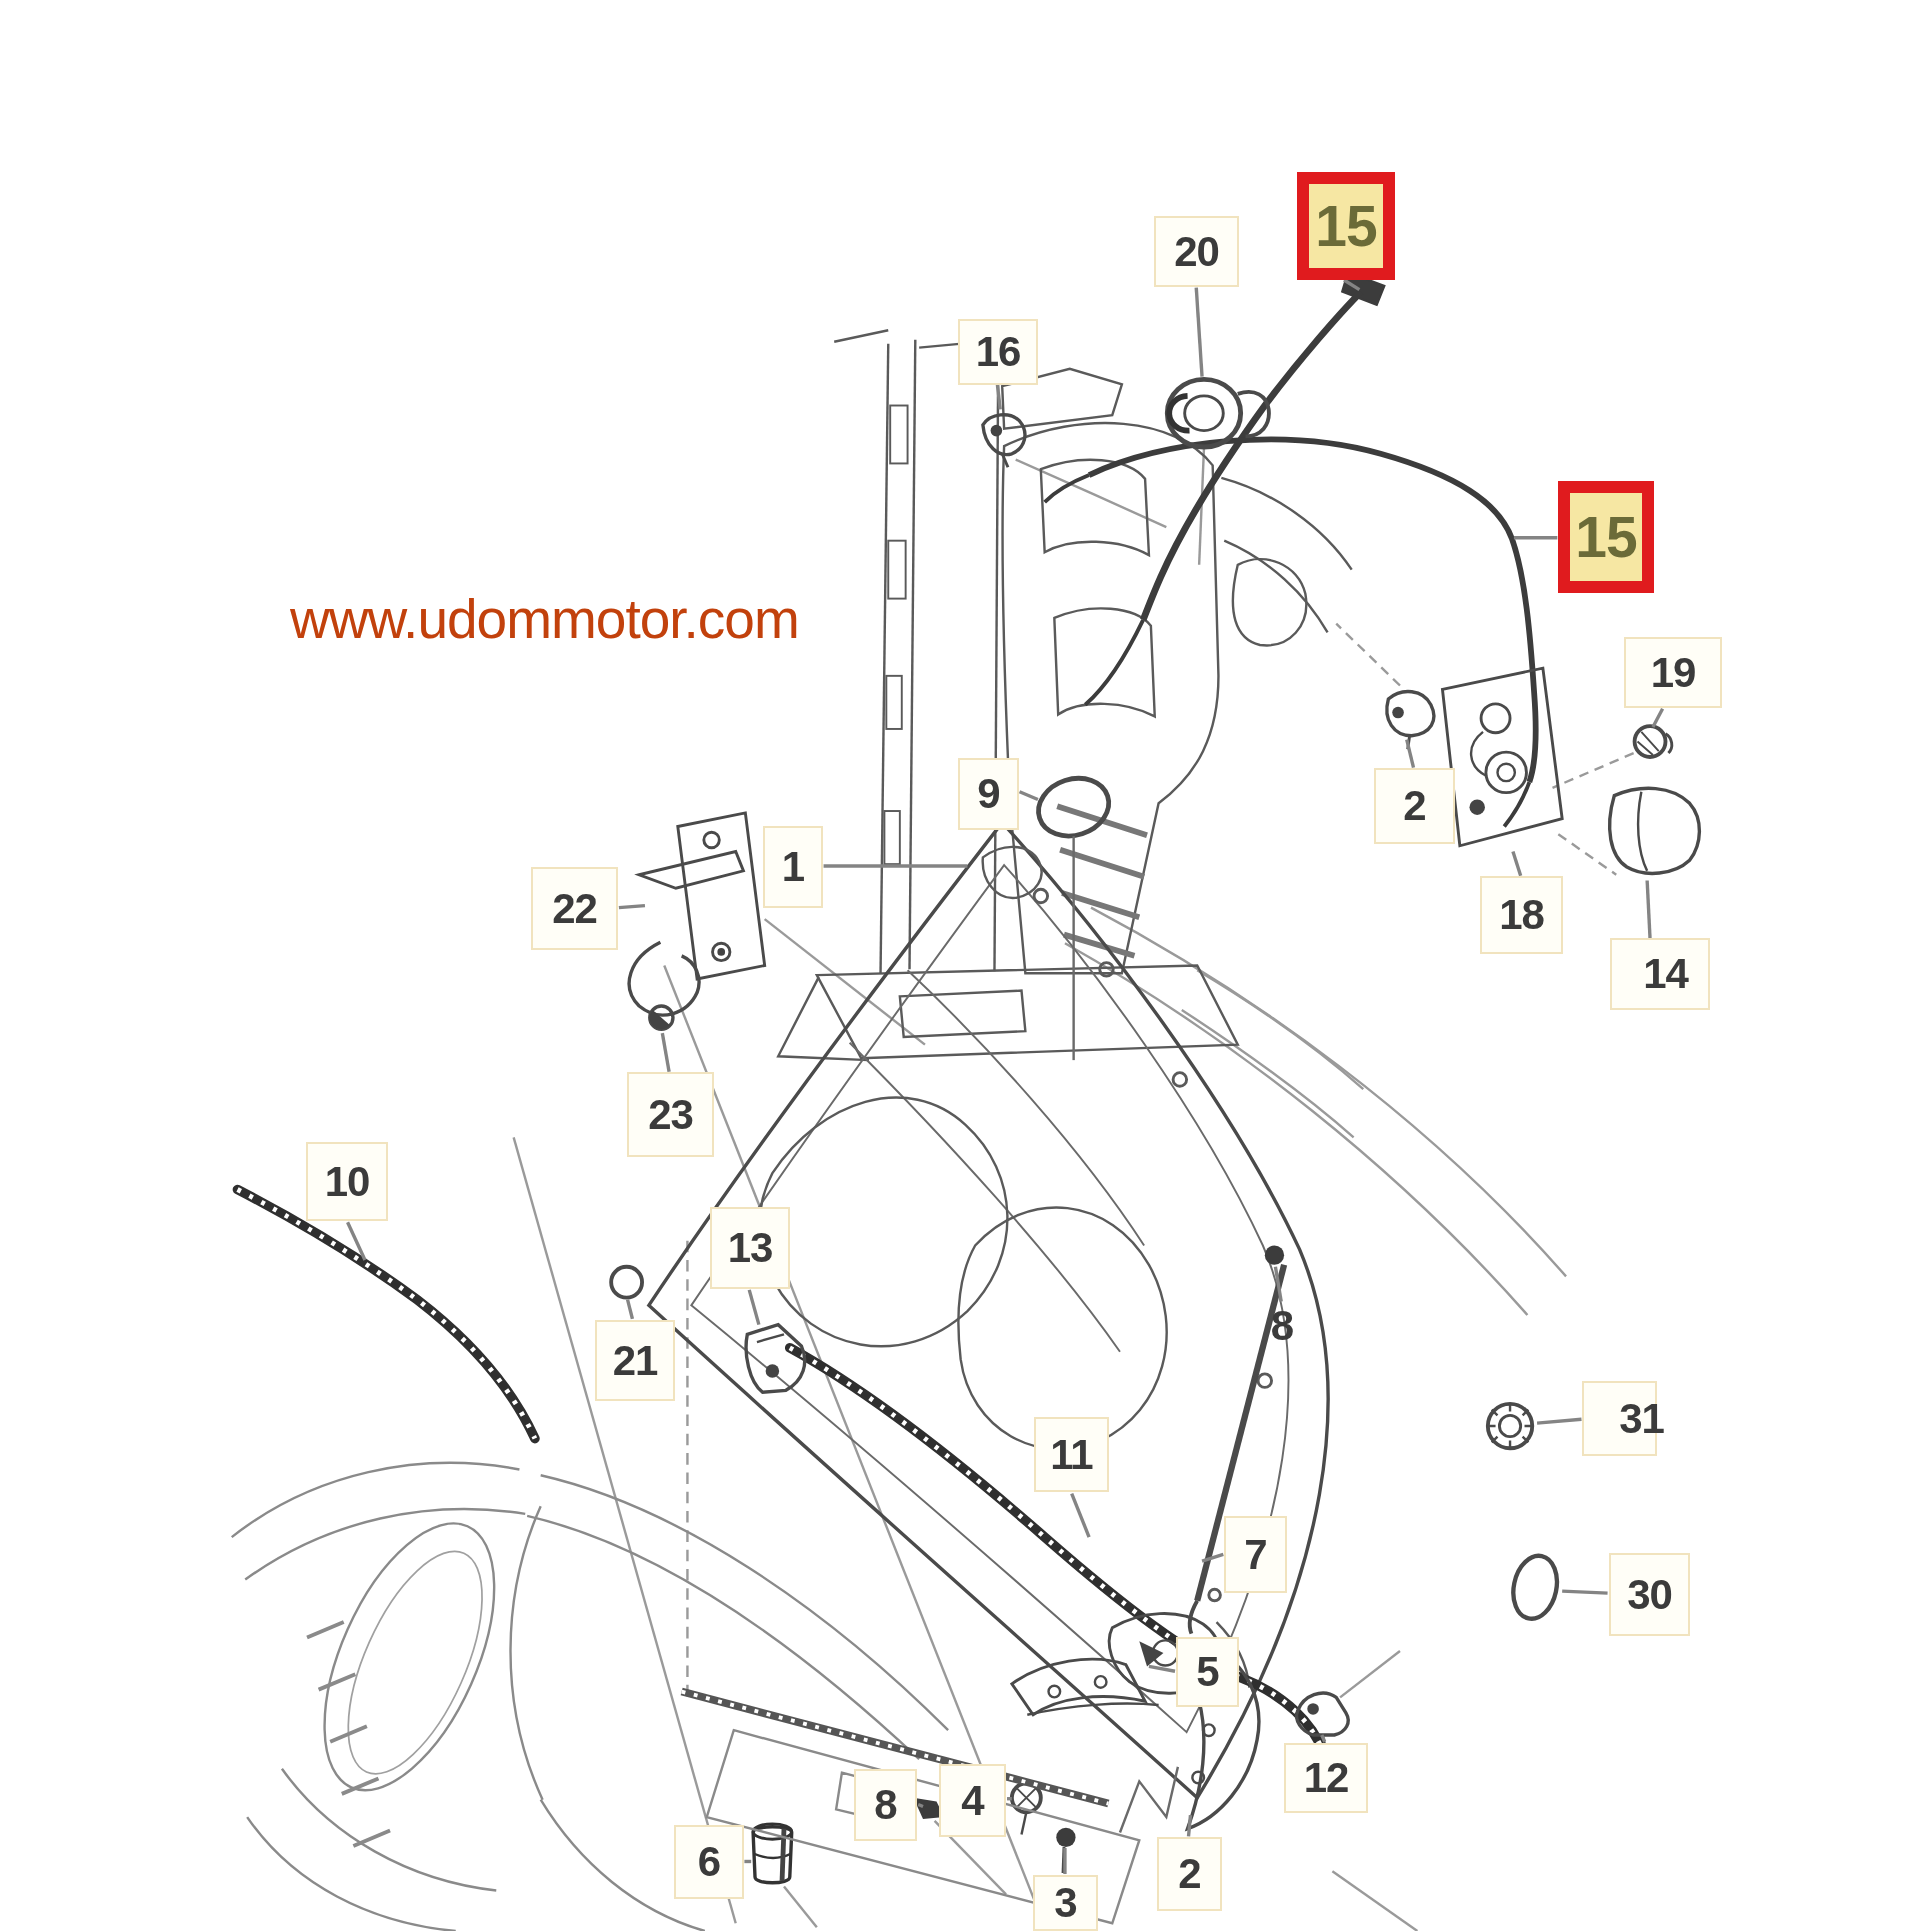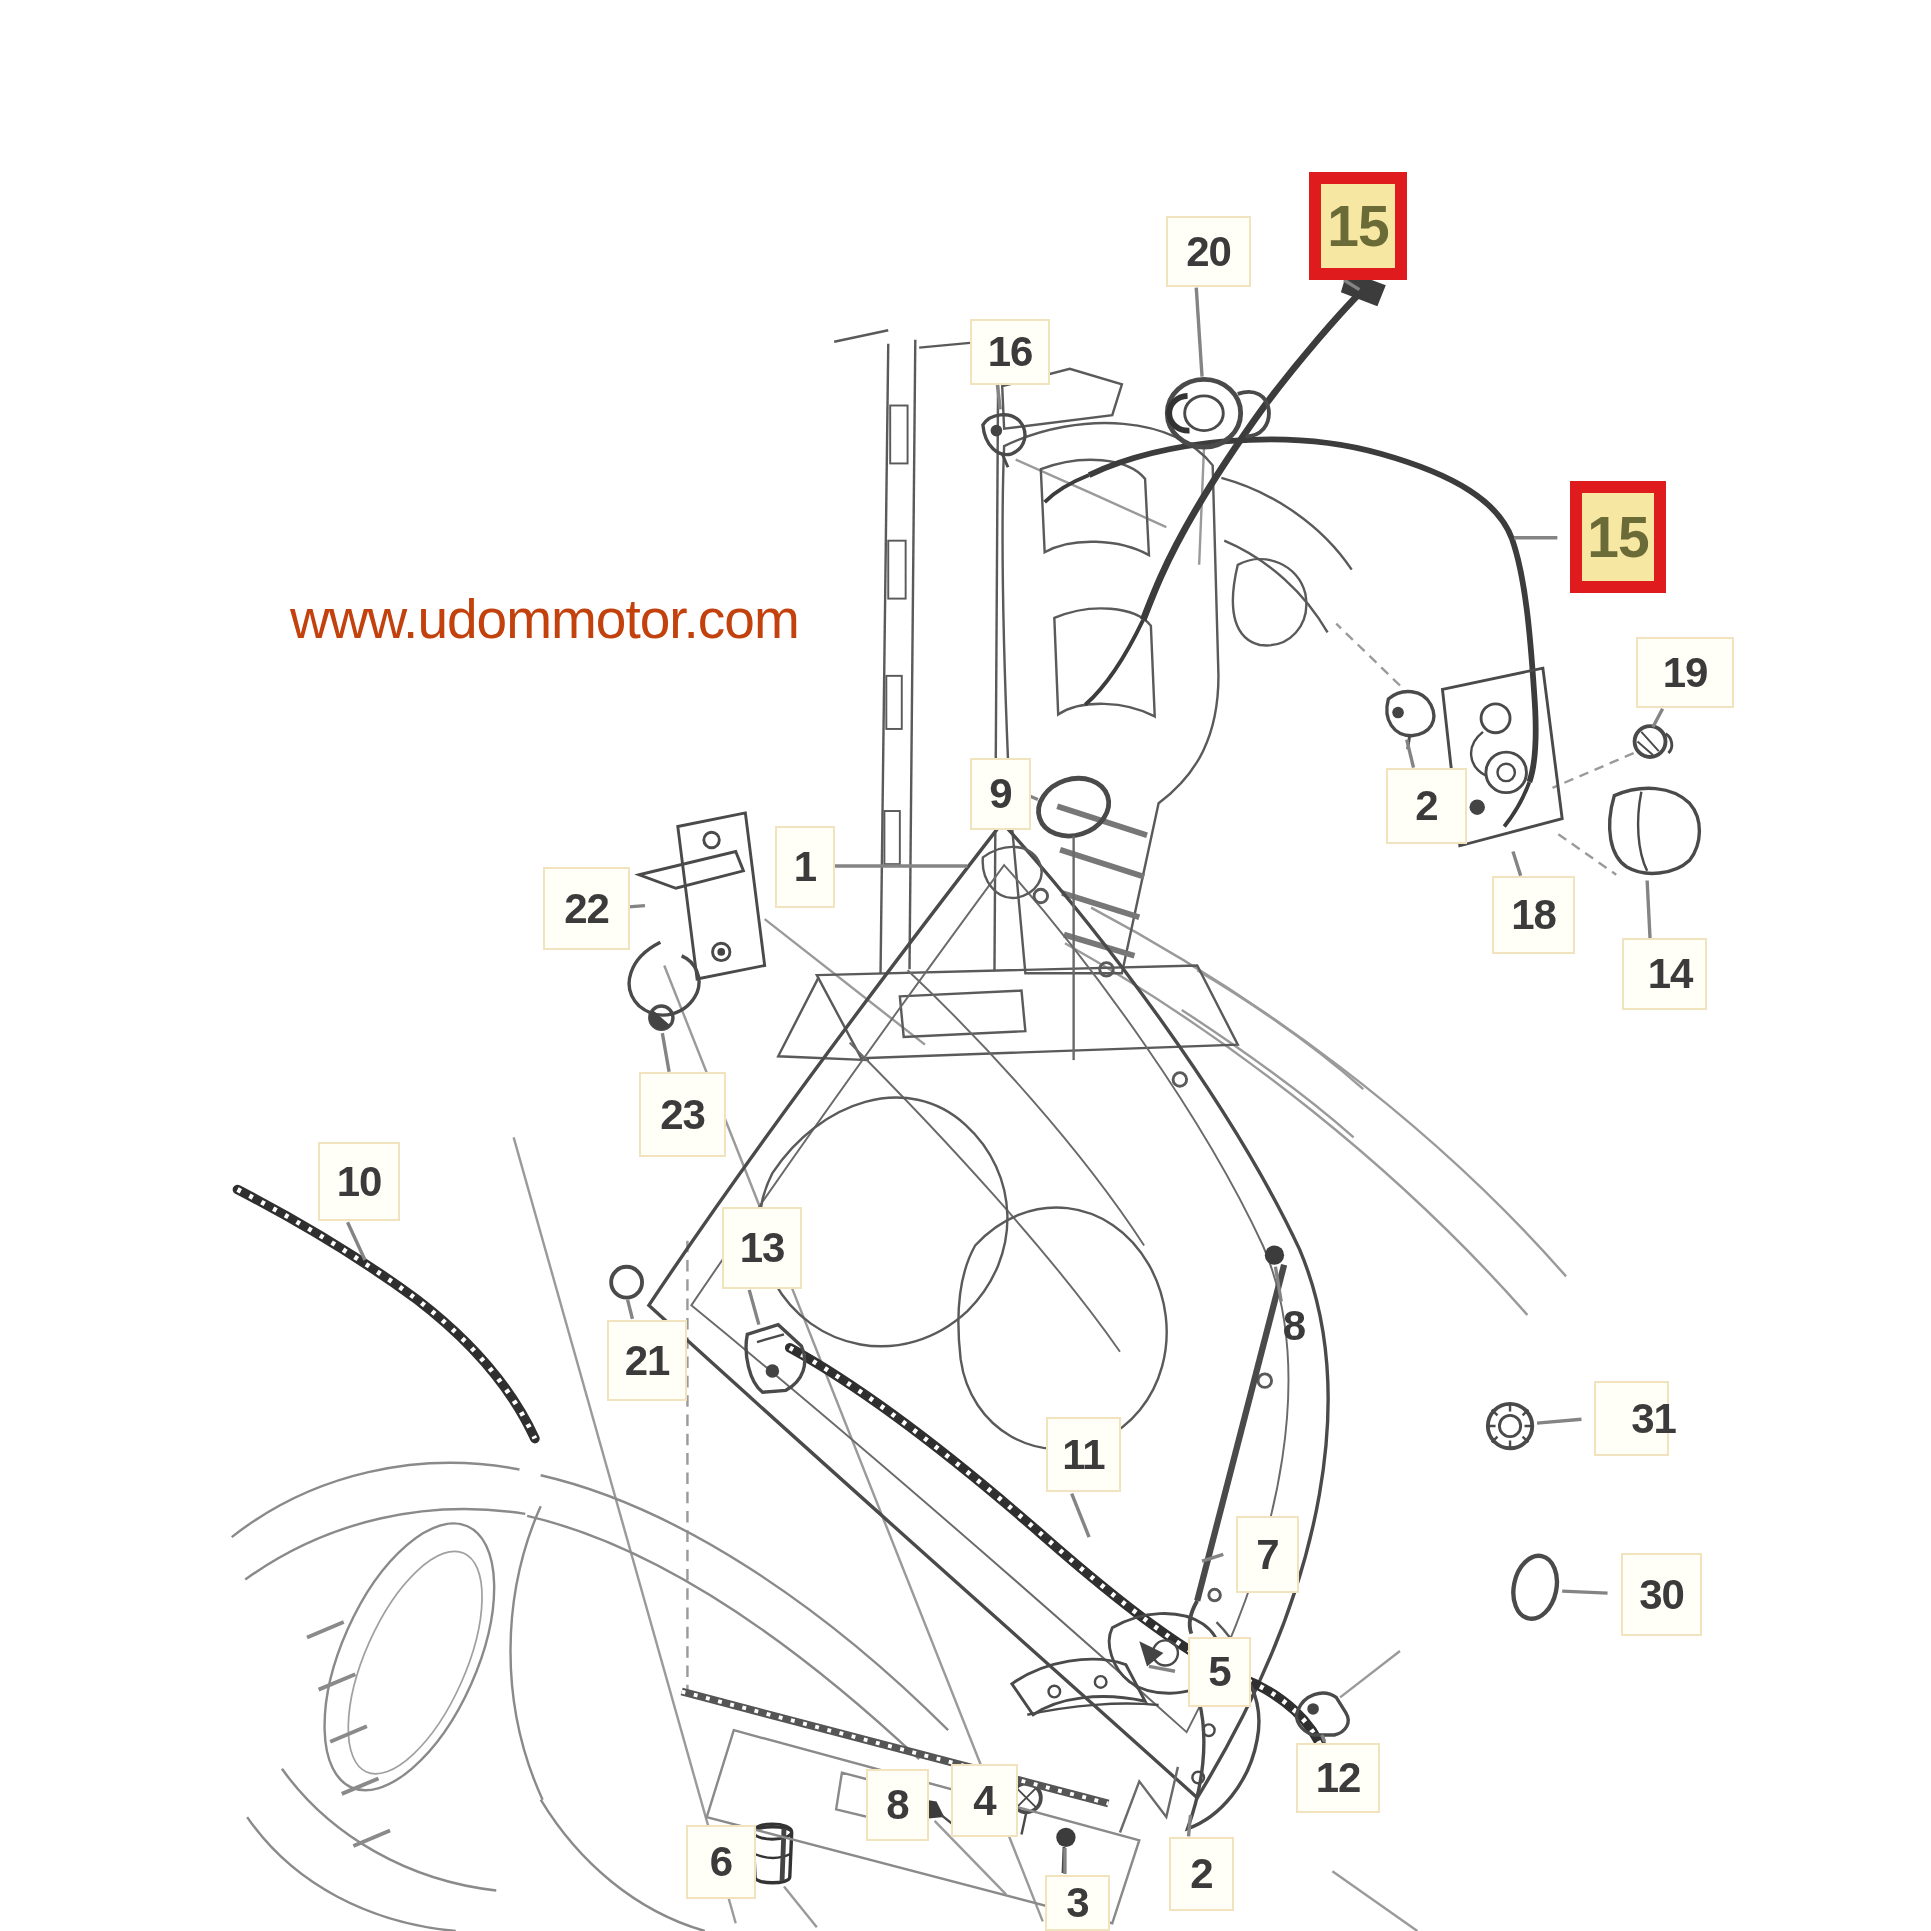--- a/index.html
+++ b/index.html
@@ -2,21 +2,21 @@
 <html><head>
 <meta charset="utf-8">
 <style>
   html,body{margin:0;padding:0;background:#ffffff;}
   .canvas{position:relative;width:1931px;height:1931px;background:#ffffff;overflow:hidden;
           font-family:"Liberation Sans", sans-serif;}
   .canvas svg{position:absolute;left:0;top:0;}
   #labels-layer{position:absolute;left:0;top:0;width:1931px;height:1931px;}
   .label{position:absolute;box-sizing:border-box;display:flex;align-items:center;justify-content:center;
          background:#FFFEF7;border:2.9px solid #F1E3BE;color:#3B3B3B;font-weight:bold;font-size:42px;
-         letter-spacing:-1px;margin-left:12px;}
+         letter-spacing:-1px;}
   .label.hl{background:#F6E7A3;border:12.6px solid #E01B1E;color:#6B6B38;font-size:57px;}
   .label.boxless{background:transparent;border:none;}
   .watermark{position:absolute;font-weight:normal;font-size:55px;letter-spacing:-1px;color:#c2410c;
              white-space:nowrap;}
 </style>
 </head>
 <body>
 
 <div class="canvas">
 
@@ -264,21 +264,21 @@
 </svg>
 
 <div id="labels-layer">
       <div class="label" style="left: 1154px; top: 216px; width: 85px; height: 71px;">20</div>
       <div class="label hl" style="left: 1297px; top: 172px; width: 98px; height: 108px;">15</div>
       <div class="label" style="left: 958px; top: 319px; width: 80px; height: 66px;">16</div>
       <div class="label hl" style="left: 1558px; top: 481px; width: 96px; height: 112px;">15</div>
       <div class="label" style="left: 1624px; top: 637px; width: 98px; height: 71px;">19</div>
       <div class="label" style="left: 1374px; top: 768px; width: 81px; height: 76px;">2</div>
       <div class="label" style="left: 1480px; top: 876px; width: 83px; height: 78px;">18</div>
-      <div class="label" style="left: 1610px; top: 938px; width: 85px; height: 72px; padding-left: 11px;">14</div>
+      <div class="label" style="left: 1610px; top: 938px; width: 100px; height: 72px; padding-left: 11px;">14</div>
       <div class="label" style="left: 958px; top: 758px; width: 61px; height: 72px;">9</div>
       <div class="label" style="left: 763px; top: 826px; width: 60px; height: 82px;">1</div>
       <div class="label" style="left: 531px; top: 867px; width: 87px; height: 83px;">22</div>
       <div class="label" style="left: 627px; top: 1072px; width: 87px; height: 85px;">23</div>
       <div class="label" style="left: 306px; top: 1142px; width: 82px; height: 79px;">10</div>
       <div class="label" style="left: 710px; top: 1207px; width: 80px; height: 82px;">13</div>
       <div class="label" style="left: 595px; top: 1320px; width: 80px; height: 81px;">21</div>
       <div class="label" style="left: 1034px; top: 1417px; width: 75px; height: 75px;">11</div>
       <div class="label" style="left: 1224px; top: 1516px; width: 63px; height: 77px;">7</div>
       <div class="label boxless" style="left: 1260px; top: 1302px; width: 44px; height: 48px;">8</div>

